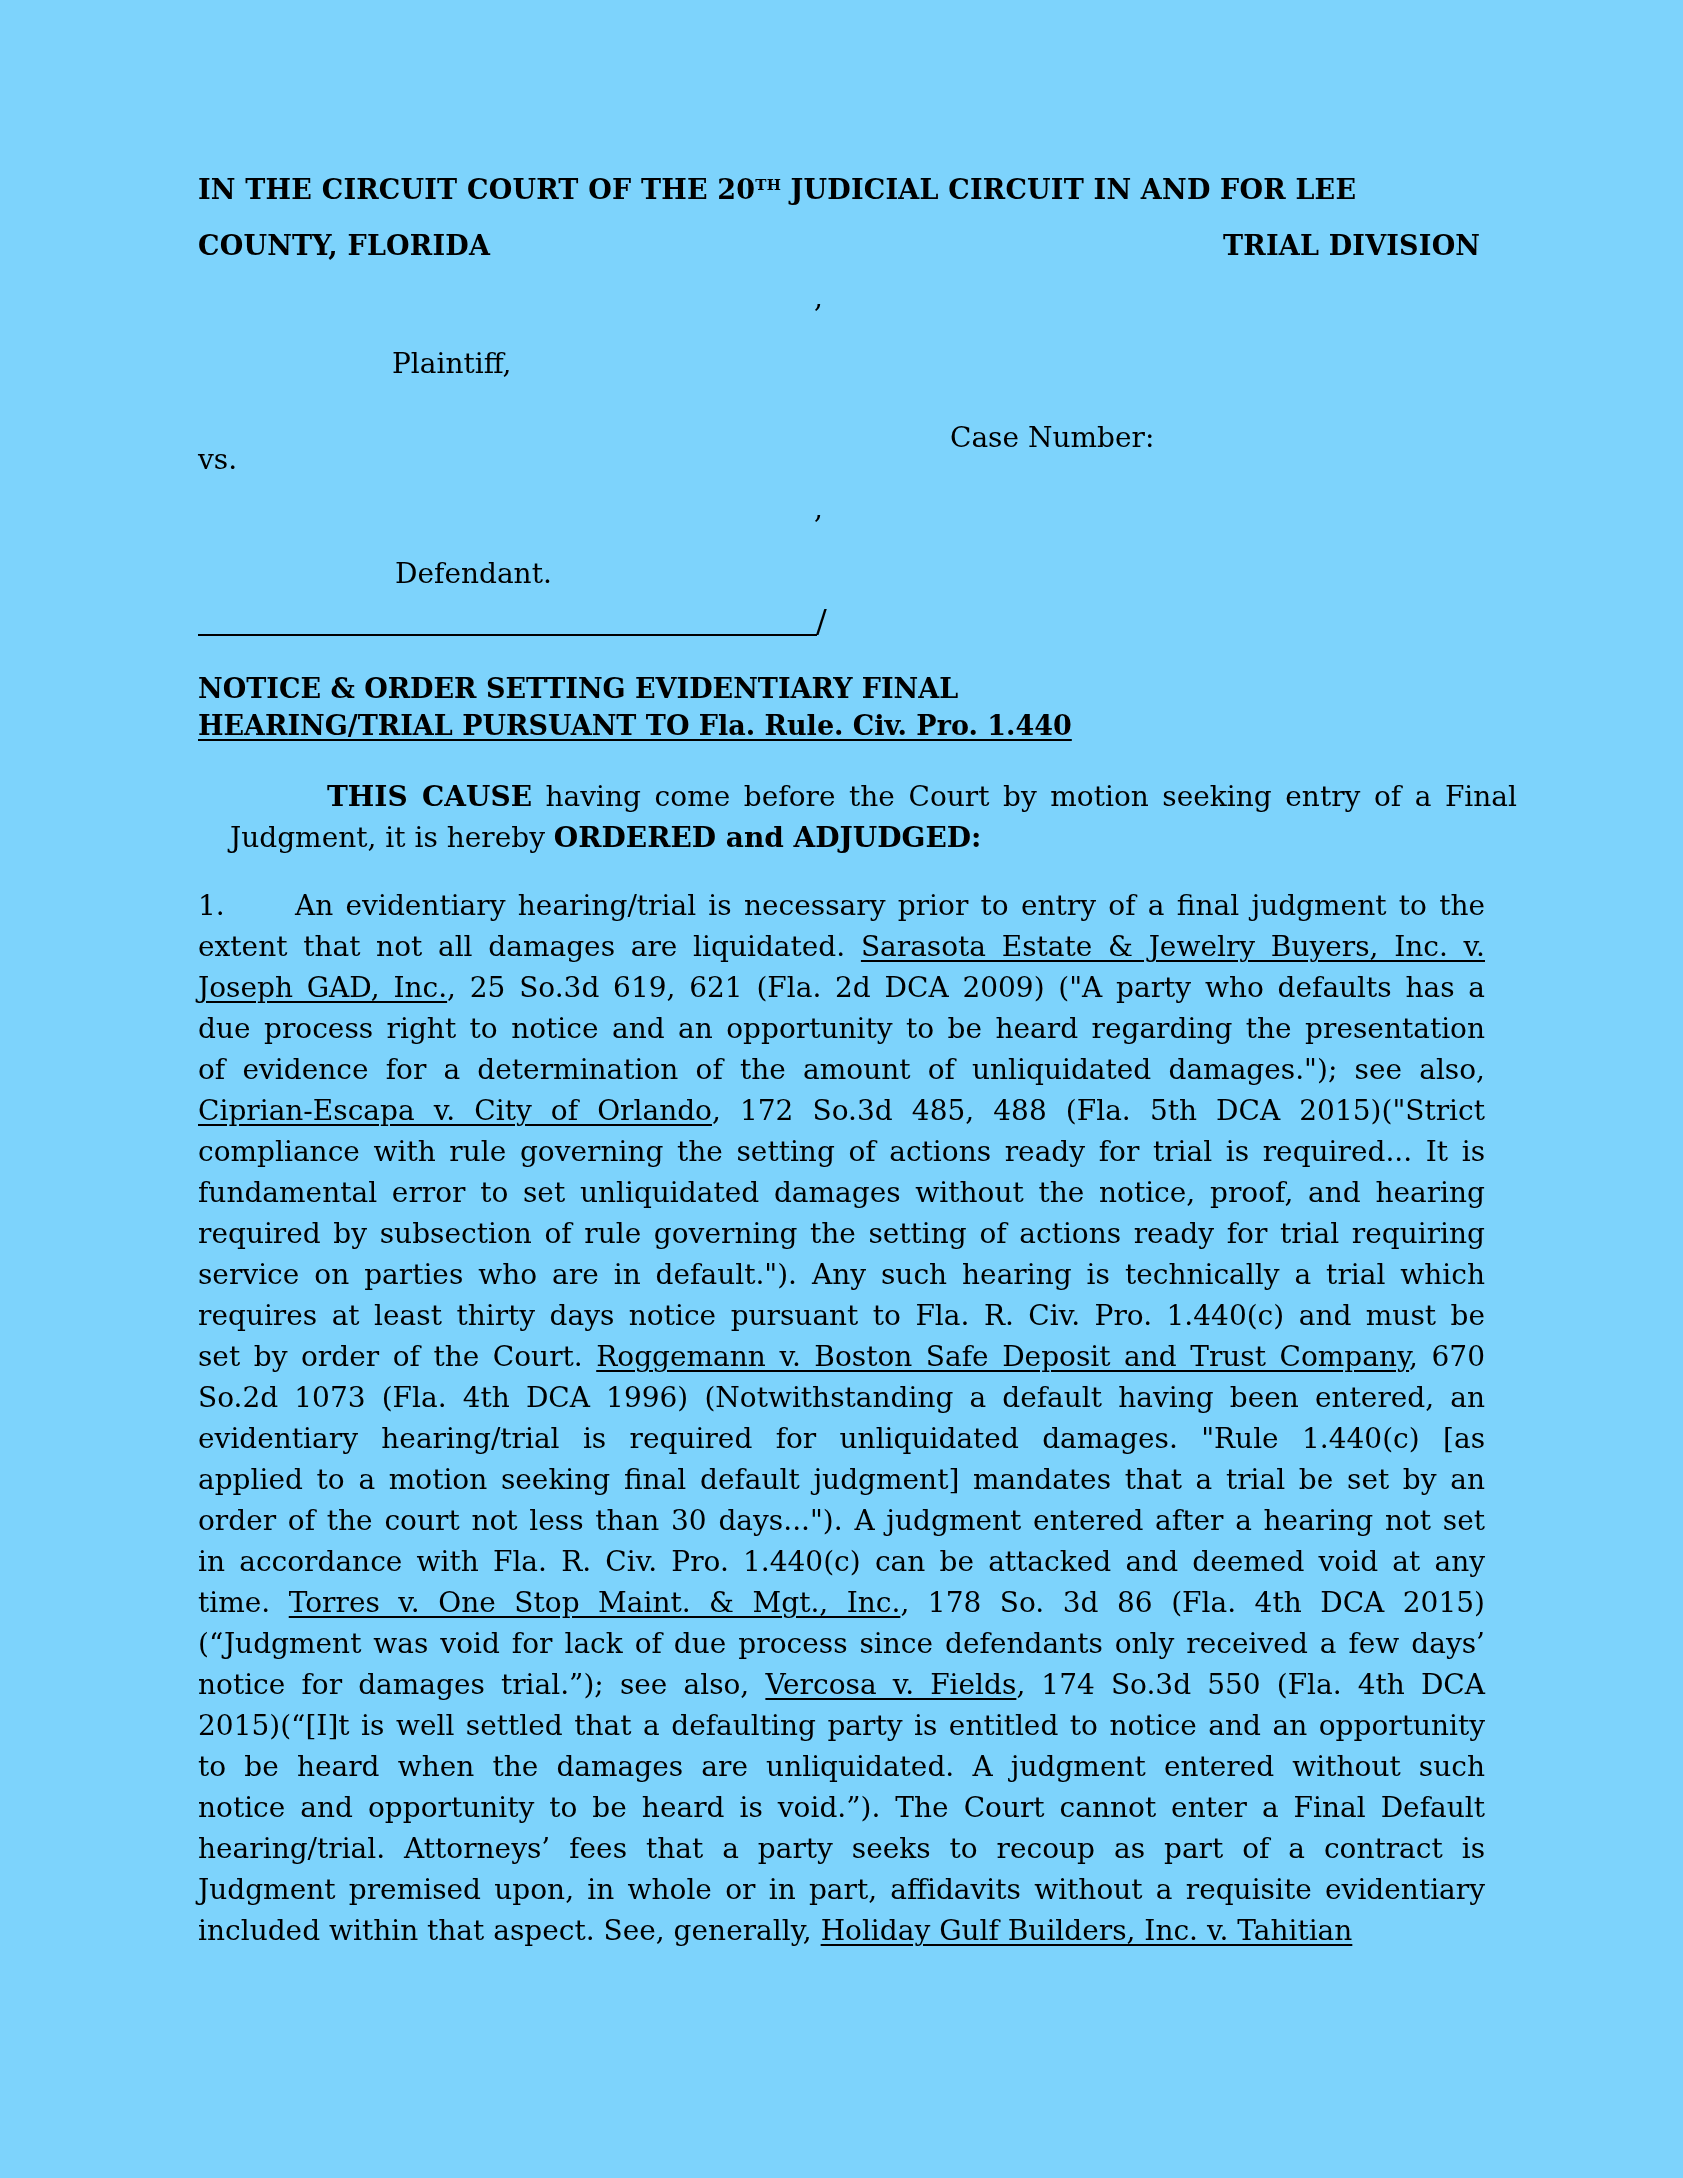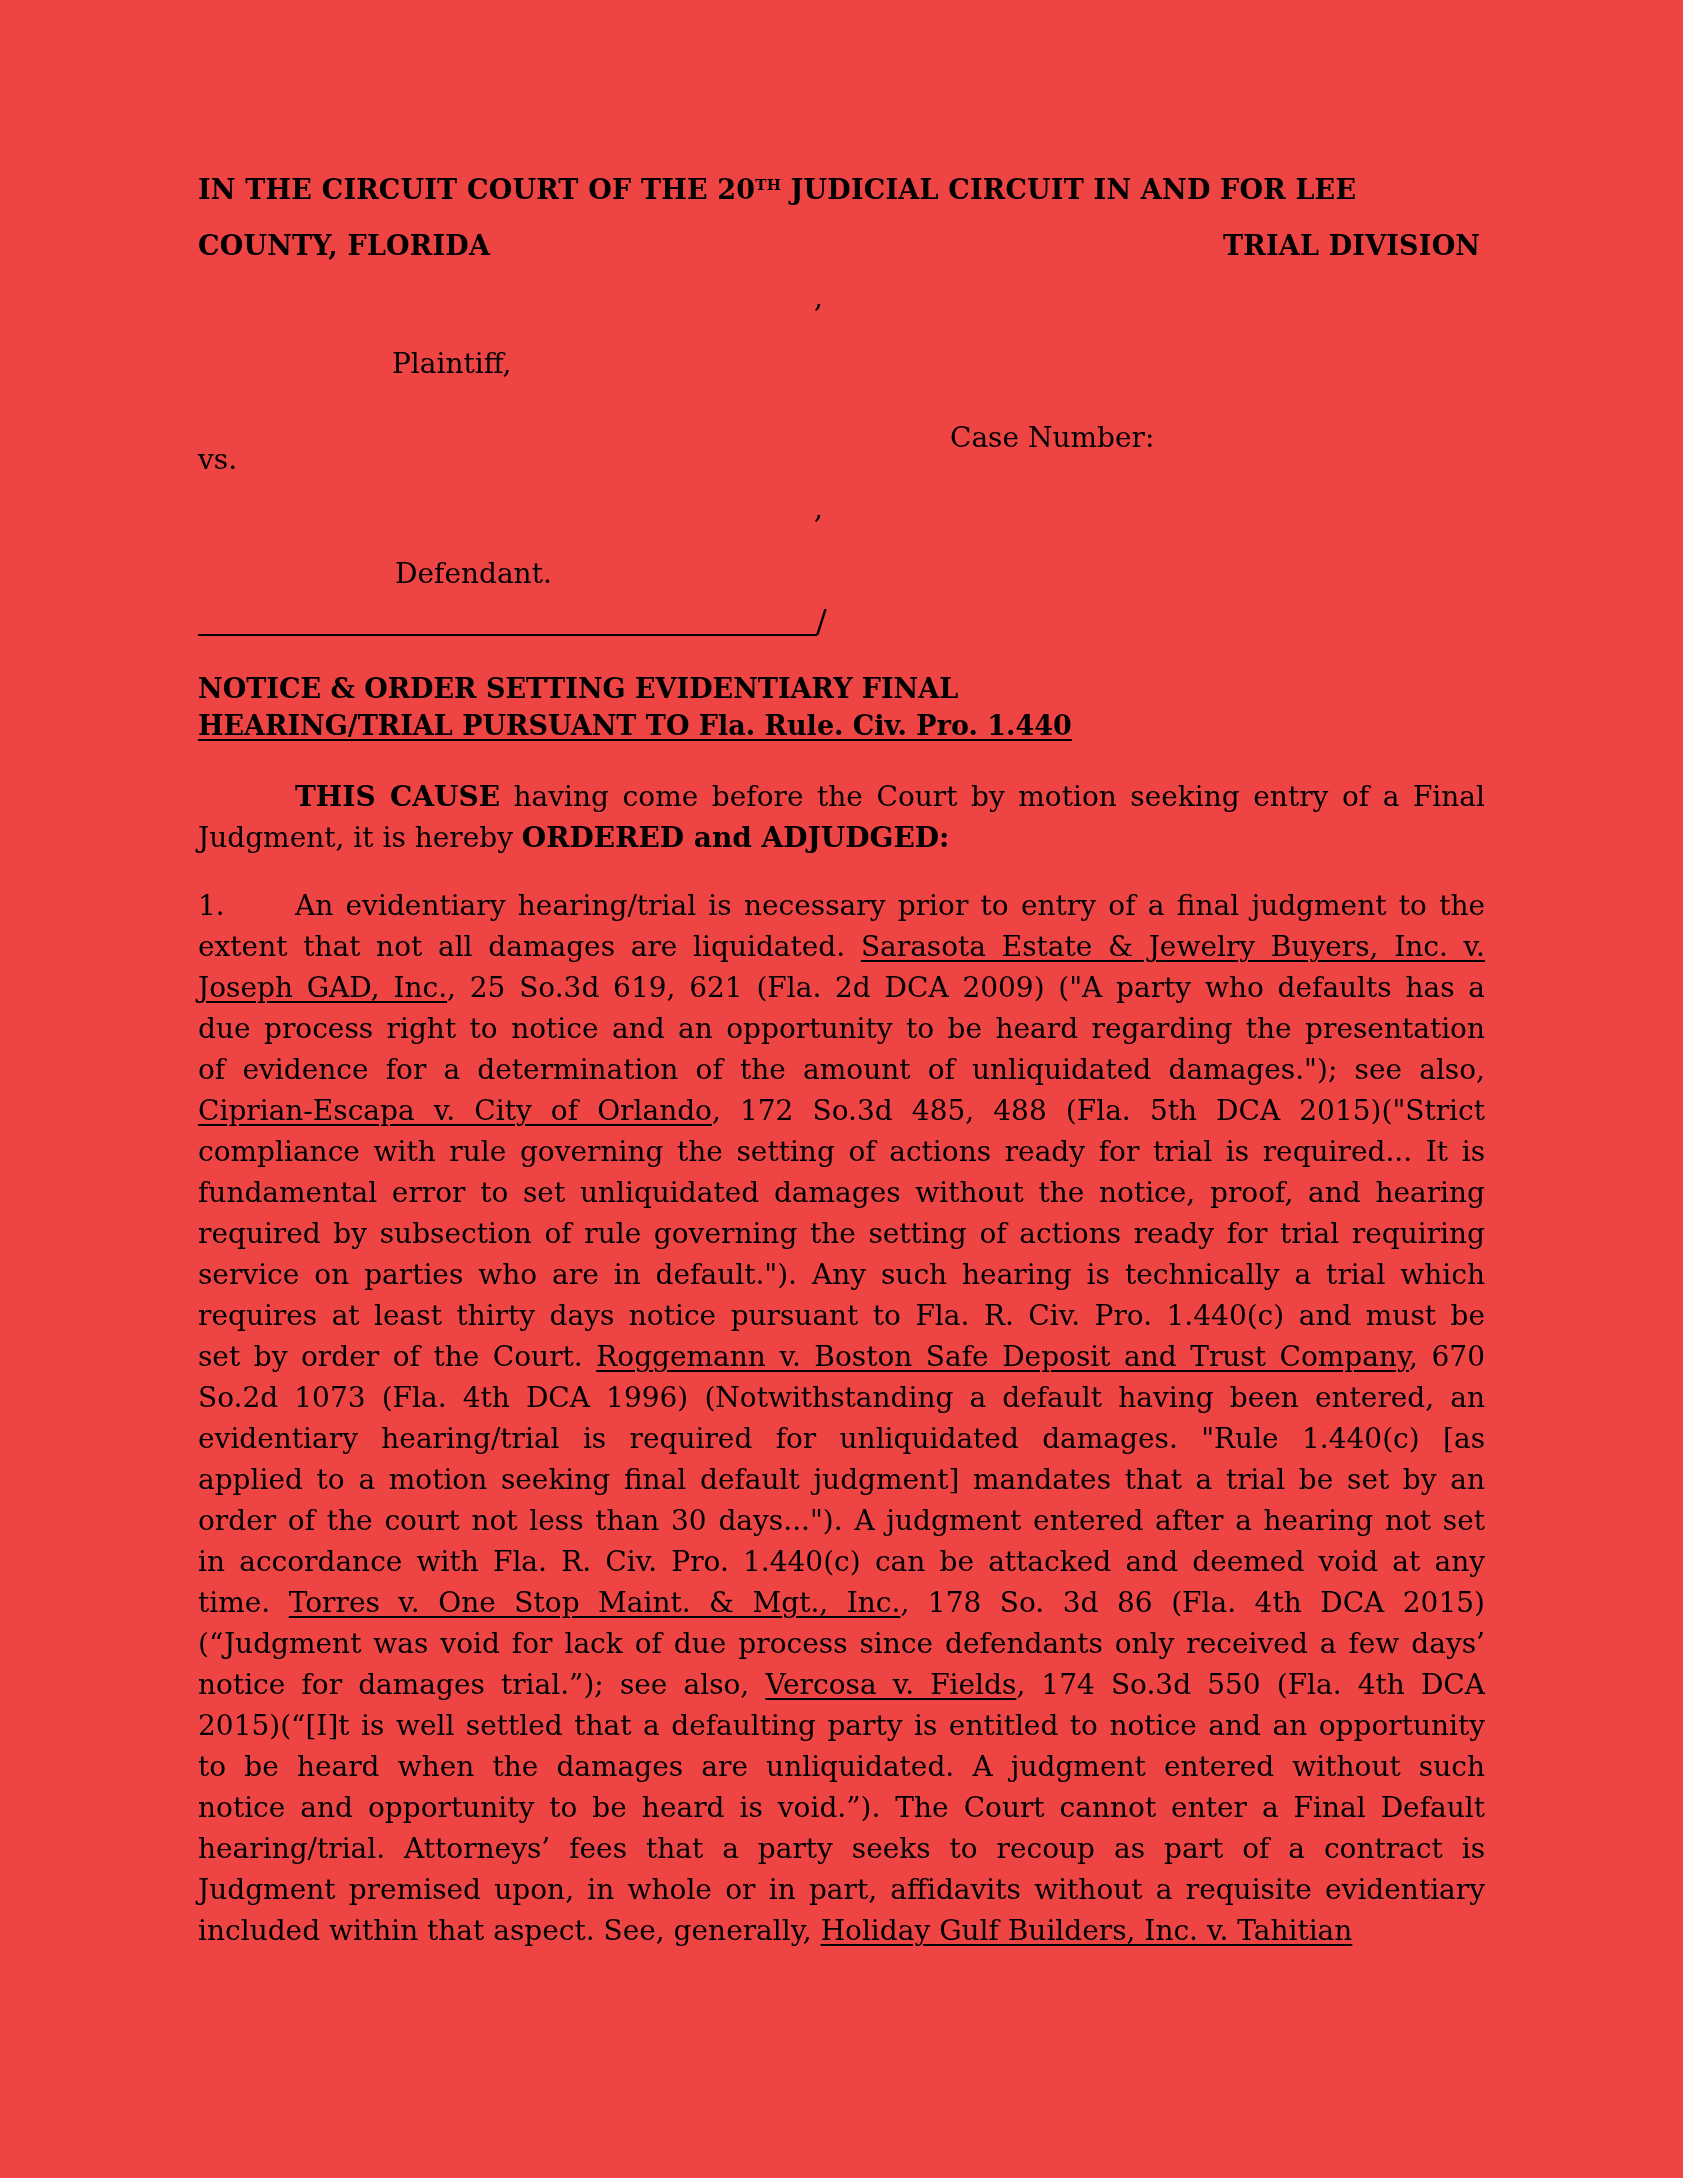--- a/index.html
+++ b/index.html
@@ -12,21 +12,21 @@
     height: 2178px;
     position: relative;
     overflow: hidden;
     color: #000;
     font-family: "DejaVu Serif", "Liberation Serif", serif;
   }
   .page {
     position: absolute;
     left: 0; top: 0;
     width: 1683px; height: 2178px;
-    background: #ef4444;
+    background: #7dd3fc;
   }
   .abs { position: absolute; white-space: nowrap; }
 
   
   .court-header {
     position: absolute;
     left: 198px;
     width: 1287px;
     font-weight: bold;
     font-size: 27px;
@@ -86,21 +86,21 @@
   
   .body-block {
     position: absolute;
     left: 198px;
     width: 1287px;
     font-size: 28px;
     line-height: 41px;
     text-align: justify;
     font-family: "DejaVu Serif", serif;
   }
-  .intro { top: 776px; text-indent: 97px; }
+  .intro { top: 776px; text-indent: 97px; margin-left: 32px; }
   .para1 { top: 885px; }
   .para1 .num { display: inline-block; width: 97px; }
   .b { font-weight: bold; }
   .i { }
   .u { text-decoration: underline; text-decoration-thickness: 2px; text-underline-offset: 4px; }
   .line {
     display: block;
     text-align: justify;
     text-align-last: justify;
     white-space: nowrap;

